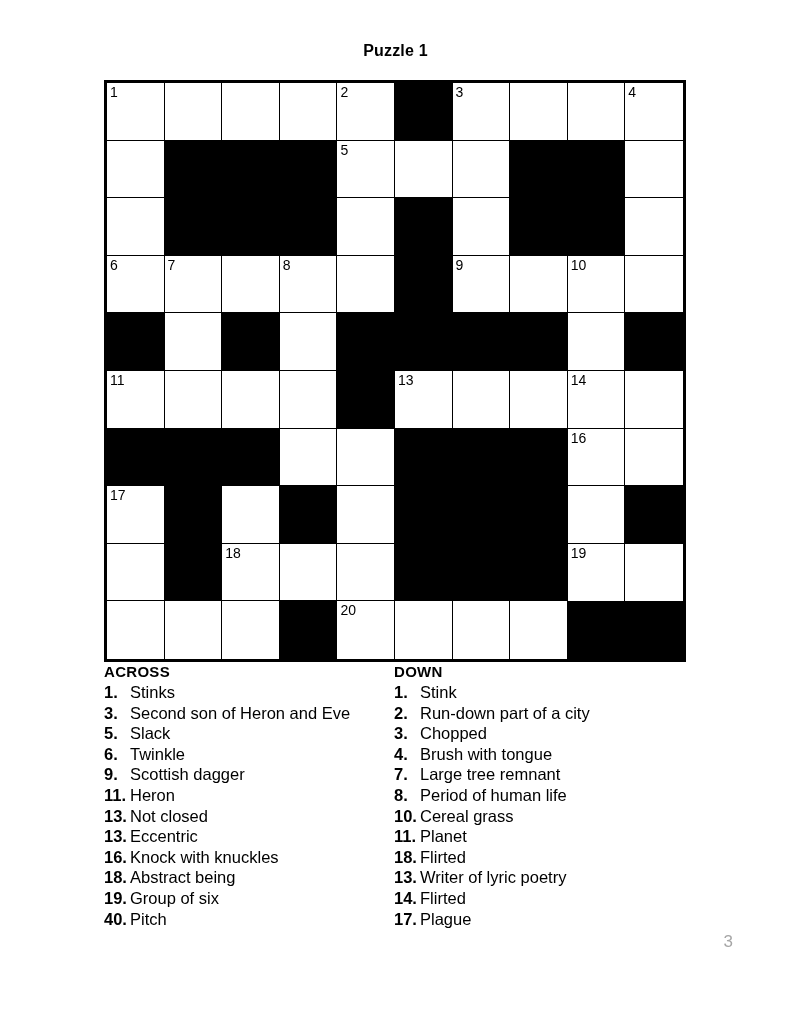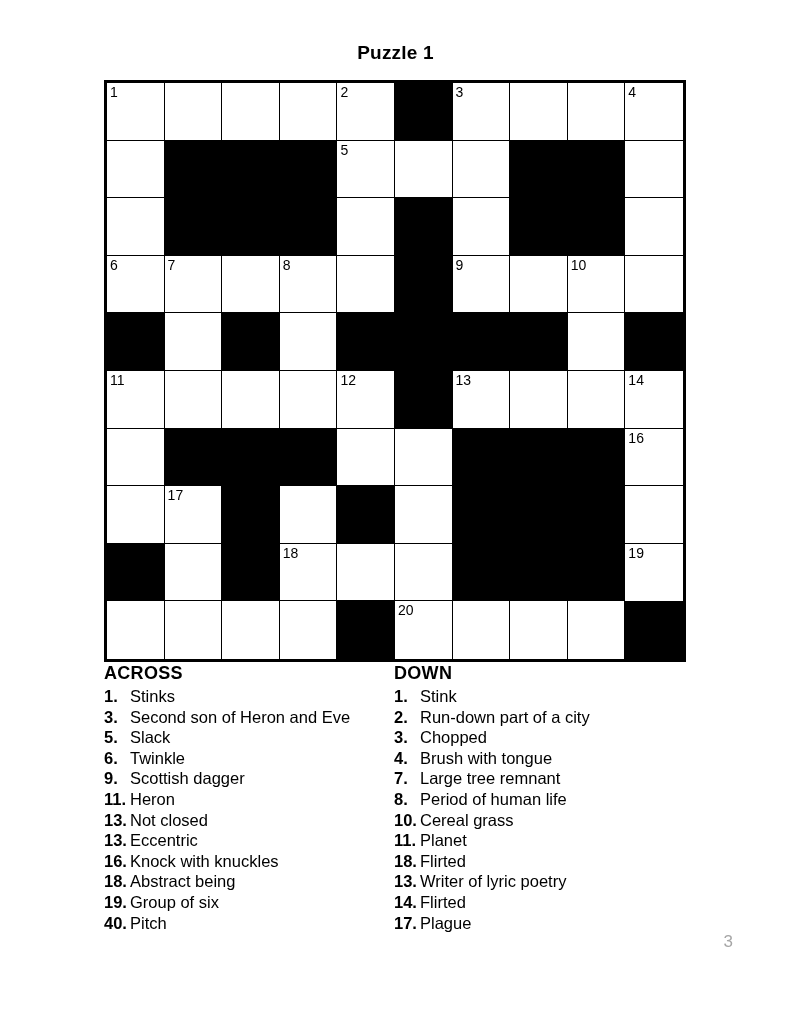--- a/index.html
+++ b/index.html
@@ -19,21 +19,21 @@
     position: relative;
     width: 791px;
     height: 1024px;
   }
   .puzzle-title {
     position: absolute;
     top: 42px;
     left: 0;
     width: 791px;
     text-align: center;
-    font-size: 19px;
+    font-size: 16px;
     font-weight: bold;
     letter-spacing: 0.2px;
   }
   
   #grid {
     position: absolute;
     left: 104px;
     top: 80px;
     width: 576px;
     height: 576px;
@@ -74,21 +74,21 @@
     top: 663px;
     width: 600px;
     display: flex;
     gap: 0px;
   }
   .clue-col {
     width: 290px;
   }
   .clue-col.down { width: 300px; }
   .clue-head {
-    font-size: 18px;
+    font-size: 15px;
     font-weight: bold;
     margin-bottom: 2px;
     letter-spacing: 0.3px;
   }
   ol.clue-list {
     margin: 0;
     padding: 0;
     list-style: none;
   }
   ol.clue-list li {
@@ -192,23 +192,20 @@
       <div class="cell block"></div>
       <div class="cell block"></div>
       <div class="cell"></div>
       <div class="cell block"></div>
       <div class="cell">
         <span class="num">11</span>
       </div>
       <div class="cell"></div>
       <div class="cell"></div>
       <div class="cell"></div>
-      <div class="cell">
-        <span class="num">12</span>
-      </div>
       <div class="cell block"></div>
       <div class="cell">
         <span class="num">13</span>
       </div>
       <div class="cell"></div>
       <div class="cell"></div>
       <div class="cell">
         <span class="num">14</span>
       </div>
       <div class="cell"></div>

